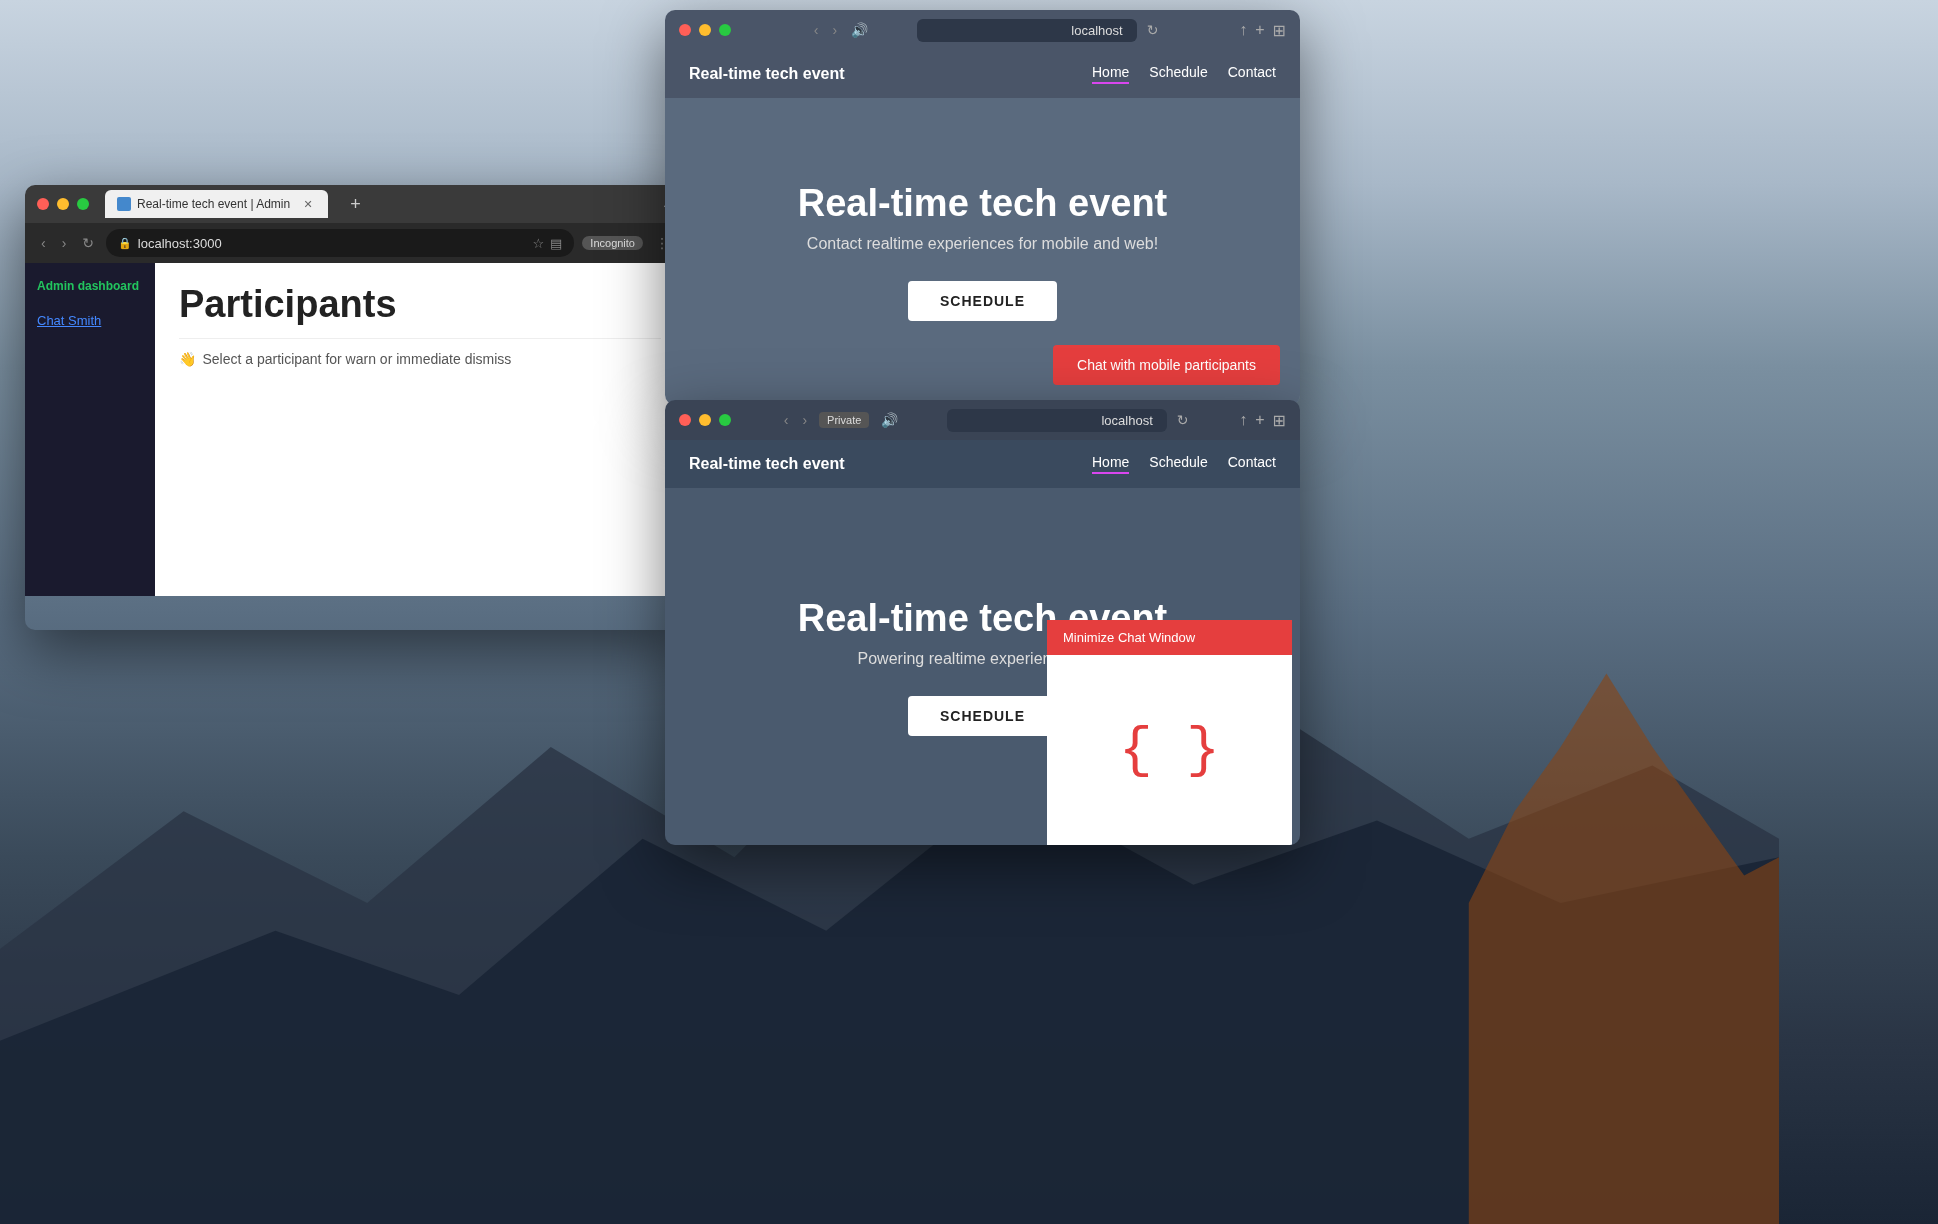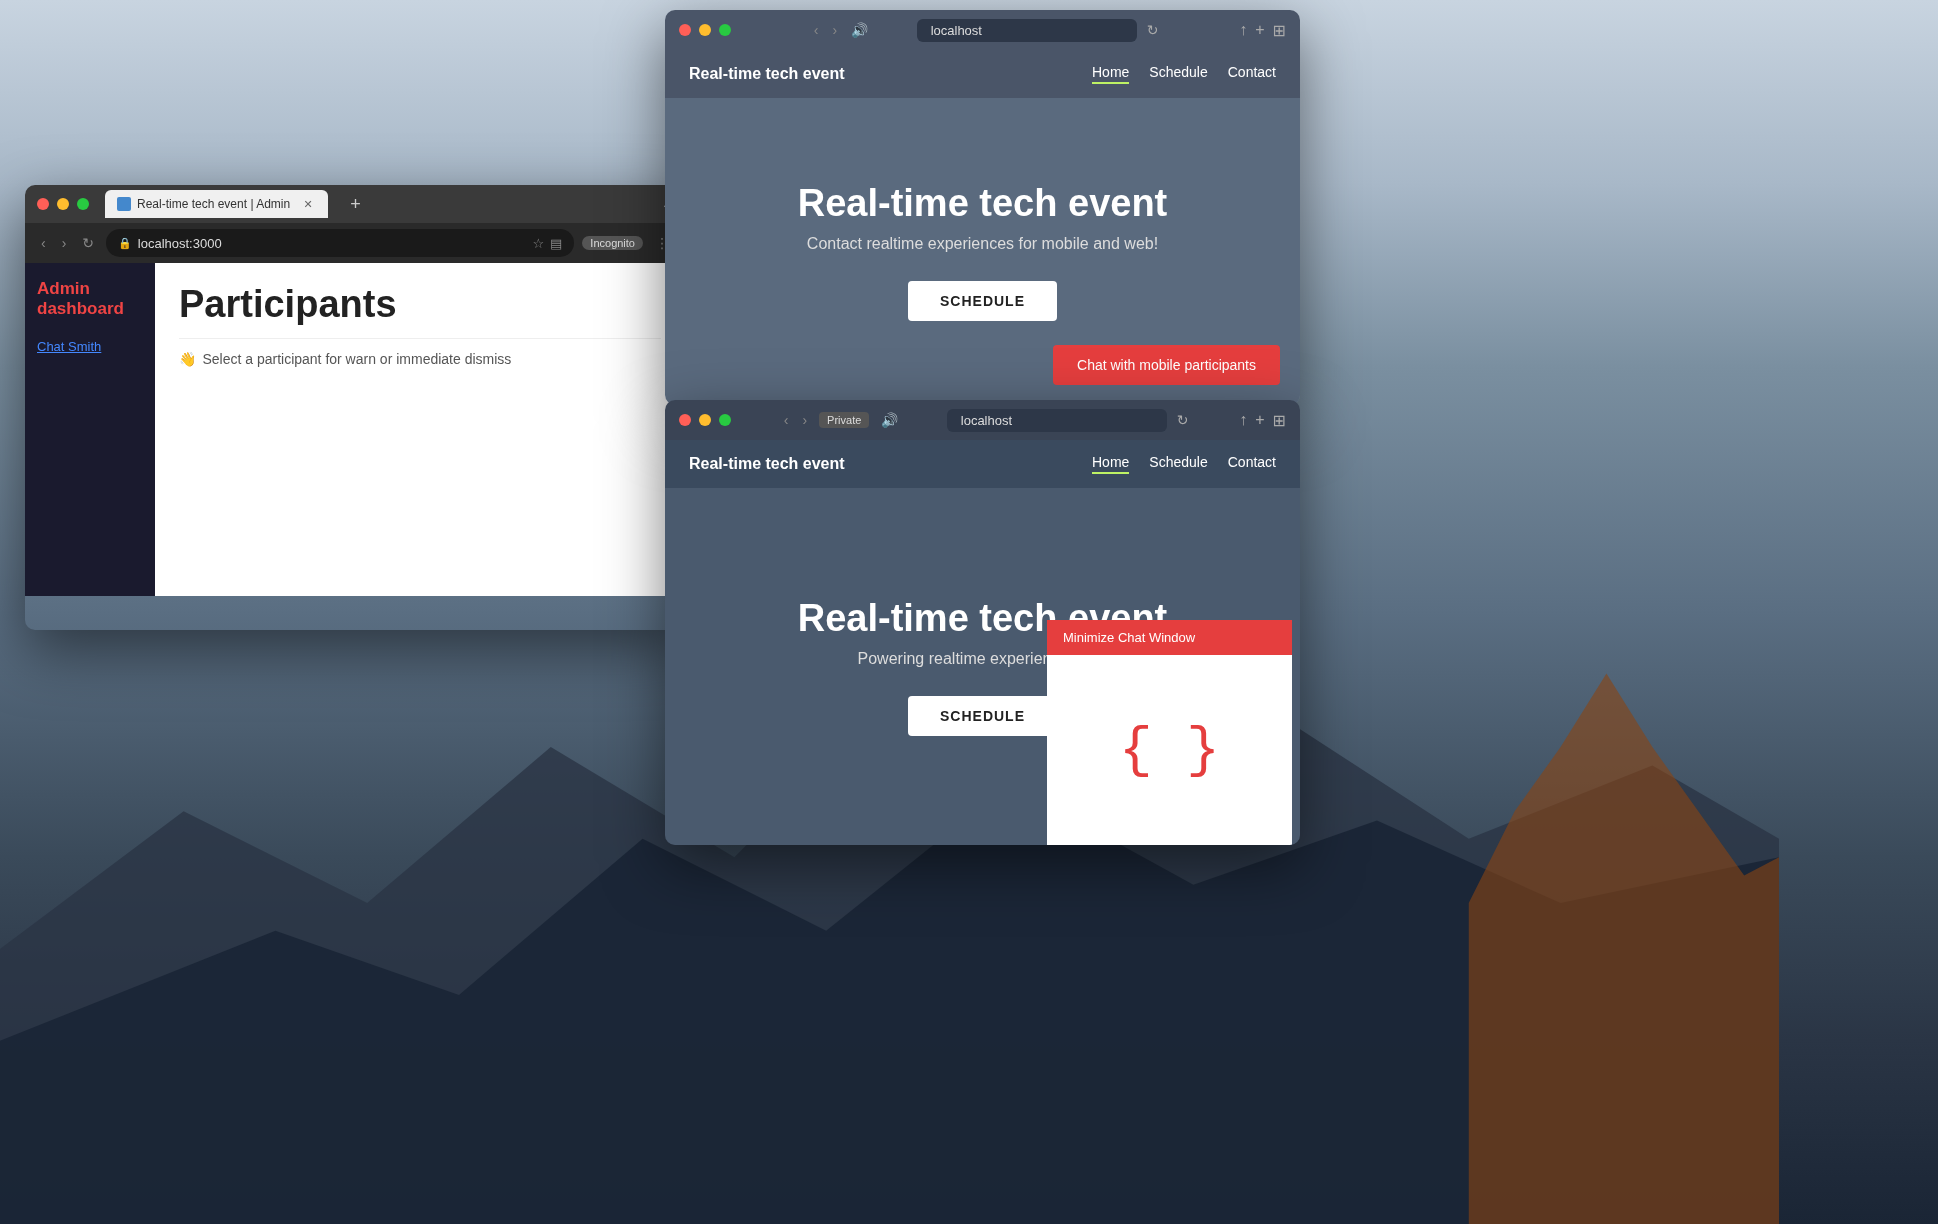--- a/index.html
+++ b/index.html
@@ -168,22 +168,22 @@
     }
 
     
     .admin-sidebar {
       width: 130px;
       background: #1a1a2e;
       padding: 16px 12px;
     }
 
     .admin-sidebar-title {
-      color: #ef4444;
-      font-size: 17px;
+      color: #22c55e;
+      font-size: 12px;
       font-weight: 600;
       margin-bottom: 16px;
     }
 
     .admin-nav-item {
       color: #4488ff;
       font-size: 13px;
       padding: 4px 0;
       cursor: pointer;
       text-decoration: underline;
@@ -259,21 +259,21 @@
       gap: 10px;
     }
 
     .titlebar-url {
       background: #2d3748;
       border-radius: 6px;
       padding: 4px 14px;
       color: #ddd;
       font-size: 13px;
       min-width: 220px;
-      text-align: left;
+      text-align: right;
       margin-left: 36px;
     }
 
     .titlebar-controls {
       display: flex;
       align-items: center;
       gap: 8px;
       margin-left: auto;
     }
 
@@ -311,21 +311,21 @@
     }
 
     .event-nav-link {
       color: #fff;
       font-size: 14px;
       cursor: pointer;
       text-decoration: none;
     }
 
     .event-nav-link.active {
-      border-bottom: 2px solid #bef264;
+      border-bottom: 2px solid #d946ef;
       padding-bottom: 2px;
     }
 
     .event-hero {
       background: #5a6a7e;
       flex: 1;
       display: flex;
       flex-direction: column;
       align-items: center;
       justify-content: center;

